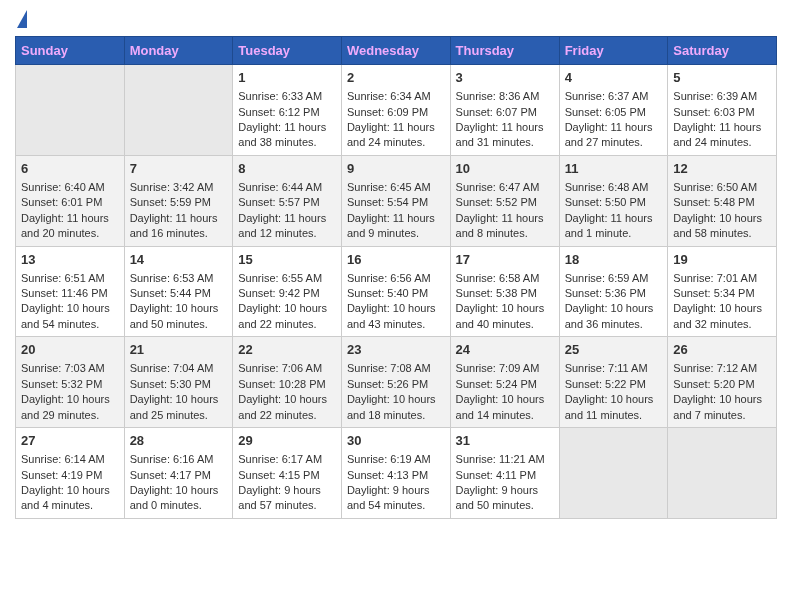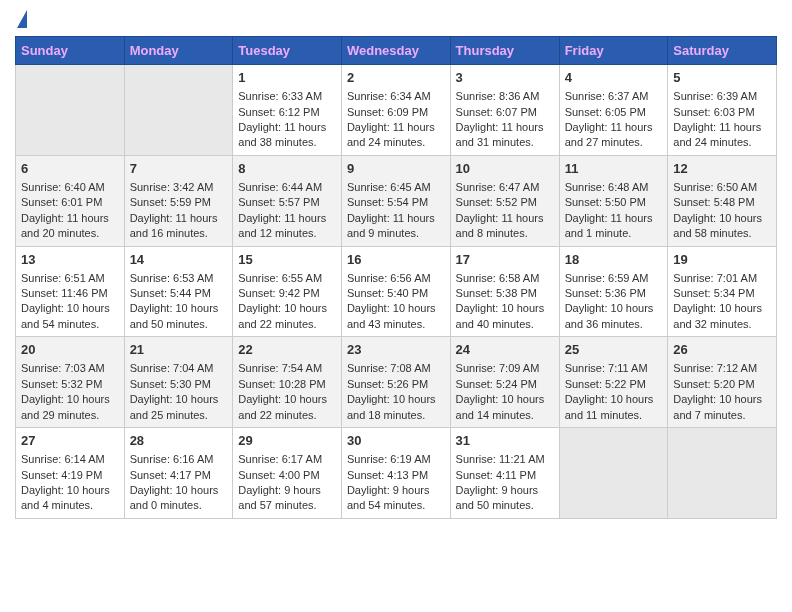--- a/index.html
+++ b/index.html
@@ -289,21 +289,21 @@
           </td>
           <td>
             <span class="day-num">21</span>
             <div>Sunrise: 7:04 AM</div>
             <div>Sunset: 5:30 PM</div>
             <div>Daylight: 10 hours</div>
             <div>and 25 minutes.</div>
           </td>
           <td>
             <span class="day-num">22</span>
-            <div>Sunrise: 7:54 AM</div>
+            <div>Sunrise: 7:06 AM</div>
             <div>Sunset: 10:28 PM</div>
             <div>Daylight: 10 hours</div>
             <div>and 22 minutes.</div>
           </td>
           <td>
             <span class="day-num">23</span>
             <div>Sunrise: 7:08 AM</div>
             <div>Sunset: 5:26 PM</div>
             <div>Daylight: 10 hours</div>
             <div>and 18 minutes.</div>
@@ -341,21 +341,21 @@
           <td>
             <span class="day-num">28</span>
             <div>Sunrise: 6:16 AM</div>
             <div>Sunset: 4:17 PM</div>
             <div>Daylight: 10 hours</div>
             <div>and 0 minutes.</div>
           </td>
           <td>
             <span class="day-num">29</span>
             <div>Sunrise: 6:17 AM</div>
-            <div>Sunset: 4:00 PM</div>
+            <div>Sunset: 4:15 PM</div>
             <div>Daylight: 9 hours</div>
             <div>and 57 minutes.</div>
           </td>
           <td>
             <span class="day-num">30</span>
             <div>Sunrise: 6:19 AM</div>
             <div>Sunset: 4:13 PM</div>
             <div>Daylight: 9 hours</div>
             <div>and 54 minutes.</div>
           </td>

